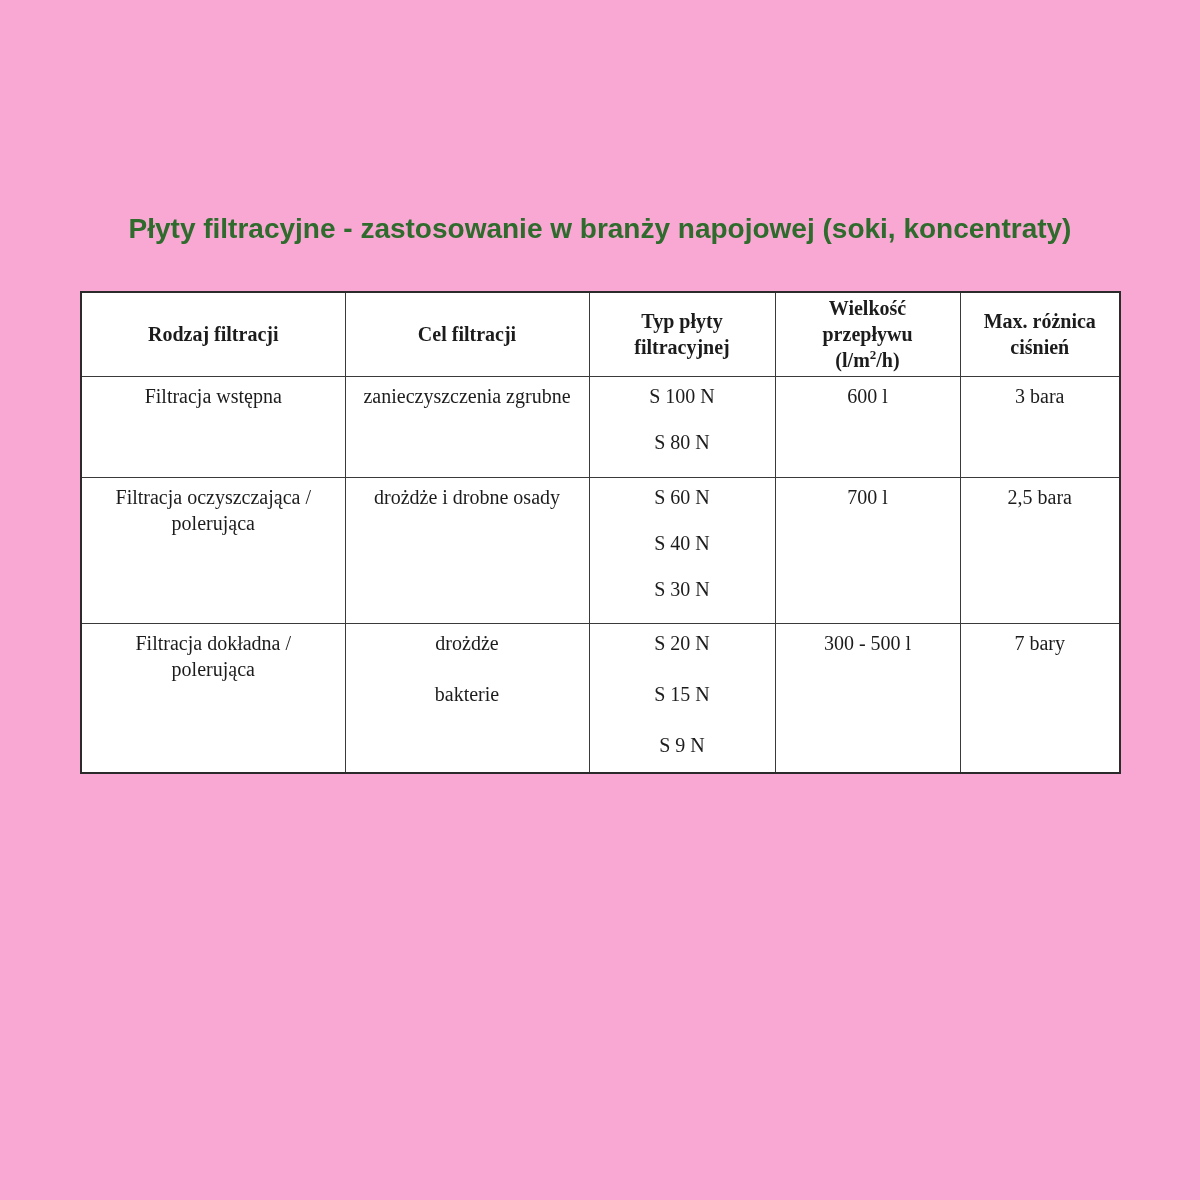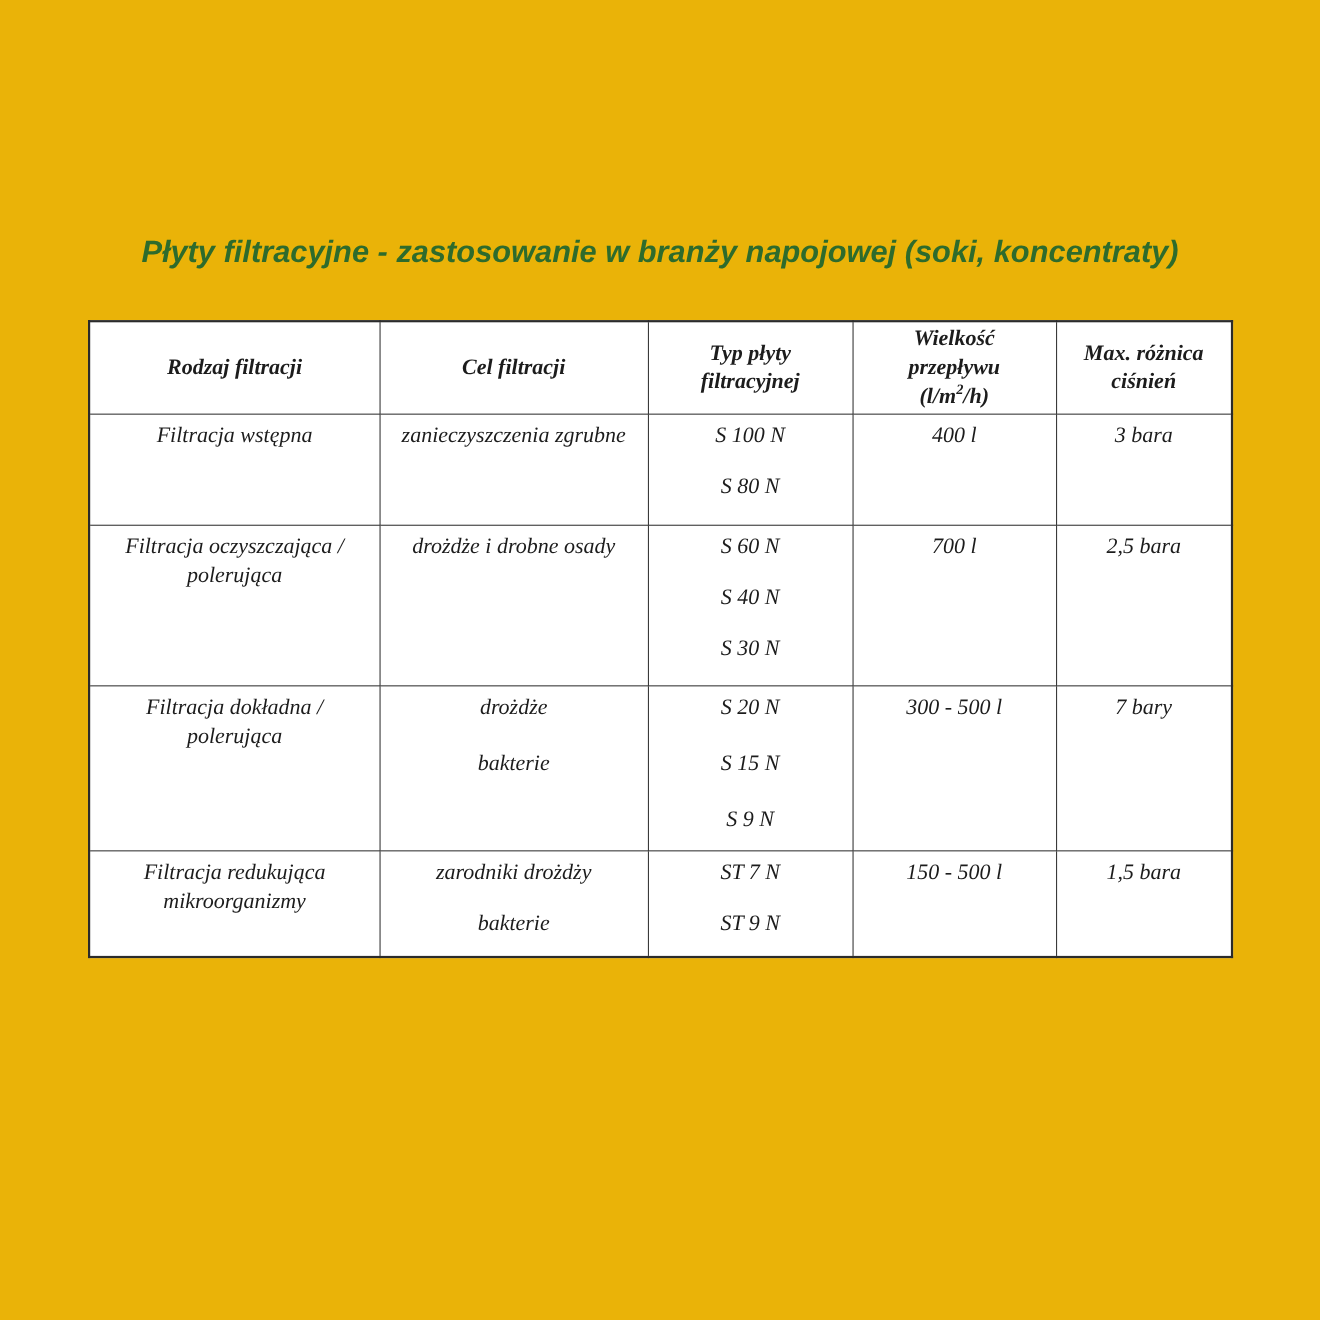--- a/index.html
+++ b/index.html
@@ -1,24 +1,23 @@
 <!DOCTYPE html>
 <html><head>
 <meta charset="utf-8">
 <style>
   html, body { margin: 0; padding: 0; background: #ffffff; }
   .page {
     position: relative;
     width: 1200px;
     height: 1200px;
-    background: #eab308;
+    background: #f9a8d4;
     font-family: "Liberation Serif", serif;
     color: #1c1c1c;
     overflow: hidden;
-    font-style: italic;
   }
   .title {
     margin: 0;
     padding-top: 213px;
     text-align: center;
     font-family: "Liberation Sans", sans-serif;
     font-weight: bold;
     font-size: 28px;
     letter-spacing: 0px;
     color: #2e6b2c;
@@ -106,21 +105,21 @@
           <div class="line">Filtracja wstępna</div>
         </td>
         <td>
           <div class="line">zanieczyszczenia zgrubne</div>
         </td>
         <td>
           <div class="line">S 100 N</div>
           <div class="line sp">S 80 N</div>
         </td>
         <td>
-          <div class="line">400 l</div>
+          <div class="line">600 l</div>
         </td>
         <td>
           <div class="line">3 bara</div>
         </td>
       </tr>
 
       <tr class="r2">
         <td>
           <div class="line">Filtracja oczyszczająca /</div>
           <div class="line">polerująca</div>
@@ -156,37 +155,17 @@
           <div class="line sp-lg">S 9 N</div>
         </td>
         <td>
           <div class="line">300 - 500 l</div>
         </td>
         <td>
           <div class="line">7 bary</div>
         </td>
       </tr>
 
-      <tr class="r4">
-        <td>
-          <div class="line">Filtracja redukująca</div>
-          <div class="line">mikroorganizmy</div>
-        </td>
-        <td>
-          <div class="line">zarodniki drożdży</div>
-          <div class="line sp">bakterie</div>
-        </td>
-        <td>
-          <div class="line">ST 7 N</div>
-          <div class="line sp">ST 9 N</div>
-        </td>
-        <td>
-          <div class="line">150 - 500 l</div>
-        </td>
-        <td>
-          <div class="line">1,5 bara</div>
-        </td>
-      </tr>
 
 
     </tbody>
   </table>
 </div>
 
 </body></html>

